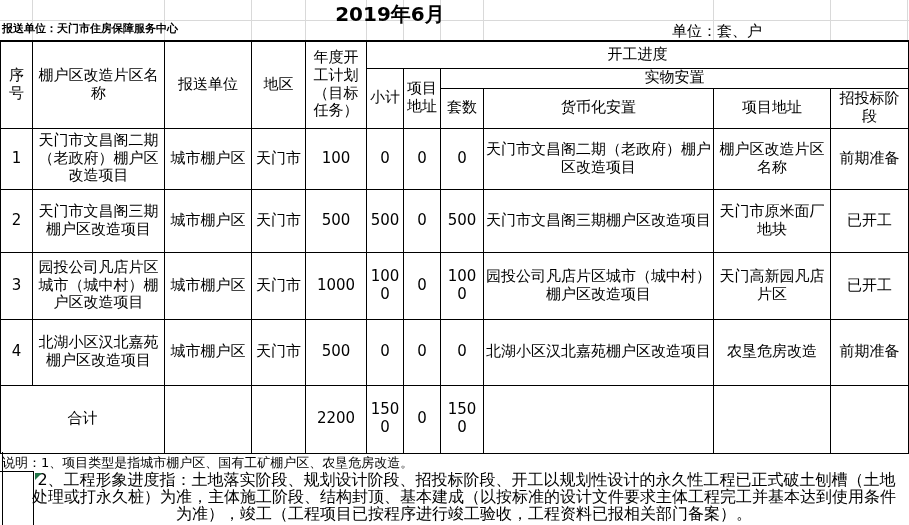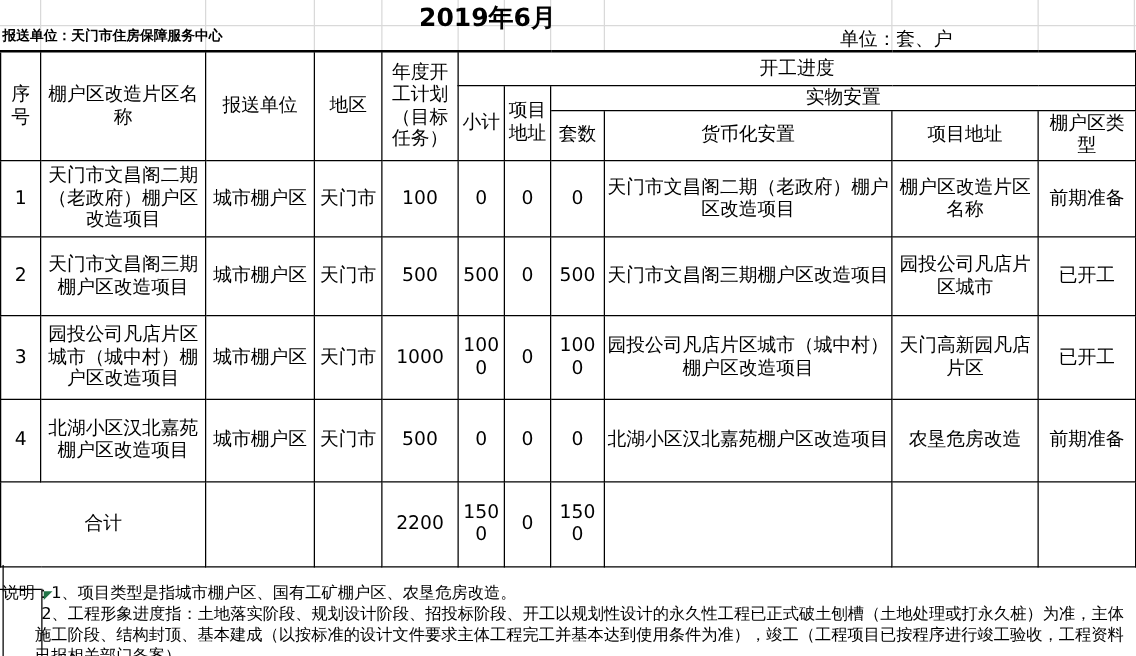--- a/index.html
+++ b/index.html
@@ -11,23 +11,23 @@
   .title{position:absolute;top:1px;left:0;width:780px;text-align:center;
          font-weight:bold;font-size:20px;}
   .report-unit{position:absolute;top:21px;left:2px;font-weight:bold;font-size:11px;}
   .unit-label{position:absolute;top:22px;left:672px;font-weight:normal;font-size:15px;}
   table.report{position:absolute;top:40px;left:0;width:908px;border-collapse:collapse;
          table-layout:fixed;border:1px solid #000;border-top:2px solid #000;}
   table.report td{border:1px solid #000;text-align:center;vertical-align:middle;
          font-size:15px;line-height:1.18;padding:0 2px;word-break:break-all;}
   td.plan-hdr{padding:0 5px;}
   .notes{position:absolute;top:454px;left:0;width:909px;}
-  .note1{font-size:13px;line-height:17px;padding-left:2px;white-space:nowrap;margin-top:12px;}
-  .note2{margin-left:28px;width:872px;font-size:13px;line-height:17px;
-         text-indent:5px;word-break:break-all;}
+  .note1{font-size:13px;line-height:17px;padding-left:2px;white-space:nowrap;}
+  .note2{margin-left:28px;width:872px;font-size:16px;line-height:17px;
+         text-indent:5px;word-break:break-all;text-align:center;}
   .notes-left-border{position:absolute;left:2px;top:452px;width:1px;height:73px;background:#000;}
   .notes-divider-v{position:absolute;left:33px;top:471px;width:1px;height:54px;background:#000;}
   .notes-divider-h{position:absolute;left:0;top:471px;width:33px;height:1px;background:#000;}
   .comment-triangle{position:absolute;left:35px;top:473px;width:0;height:0;
          border-top:7px solid #217346;border-right:7px solid transparent;}
 </style>
 </head>
 <body>
 
 <div class="sheet">
@@ -74,21 +74,21 @@
       </tr>
       <tr style="height:20px">
         <td rowspan="2">小计</td>
         <td rowspan="2">项目地址</td>
         <td colspan="4">实物安置</td>
       </tr>
       <tr style="height:40px">
         <td>套数</td>
         <td>货币化安置</td>
         <td>项目地址</td>
-        <td>棚户区类型</td>
+        <td>招投标阶段</td>
       </tr>
 
       <tr style="height:61px">
         <td>1</td>
         <td>天门市文昌阁二期（老政府）棚户区改造项目</td>
         <td>城市棚户区</td>
         <td>天门市</td>
         <td>100</td>
         <td>0</td>
         <td>0</td>
@@ -100,21 +100,21 @@
       <tr style="height:63px">
         <td>2</td>
         <td>天门市文昌阁三期棚户区改造项目</td>
         <td>城市棚户区</td>
         <td>天门市</td>
         <td>500</td>
         <td>500</td>
         <td>0</td>
         <td>500</td>
         <td>天门市文昌阁三期棚户区改造项目</td>
-        <td>园投公司凡店片区城市</td>
+        <td>天门市原米面厂地块</td>
         <td>已开工</td>
       </tr>
       <tr style="height:67px">
         <td>3</td>
         <td>园投公司凡店片区城市（城中村）棚户区改造项目</td>
         <td>城市棚户区</td>
         <td>天门市</td>
         <td>1000</td>
         <td>1000</td>
         <td>0</td>

